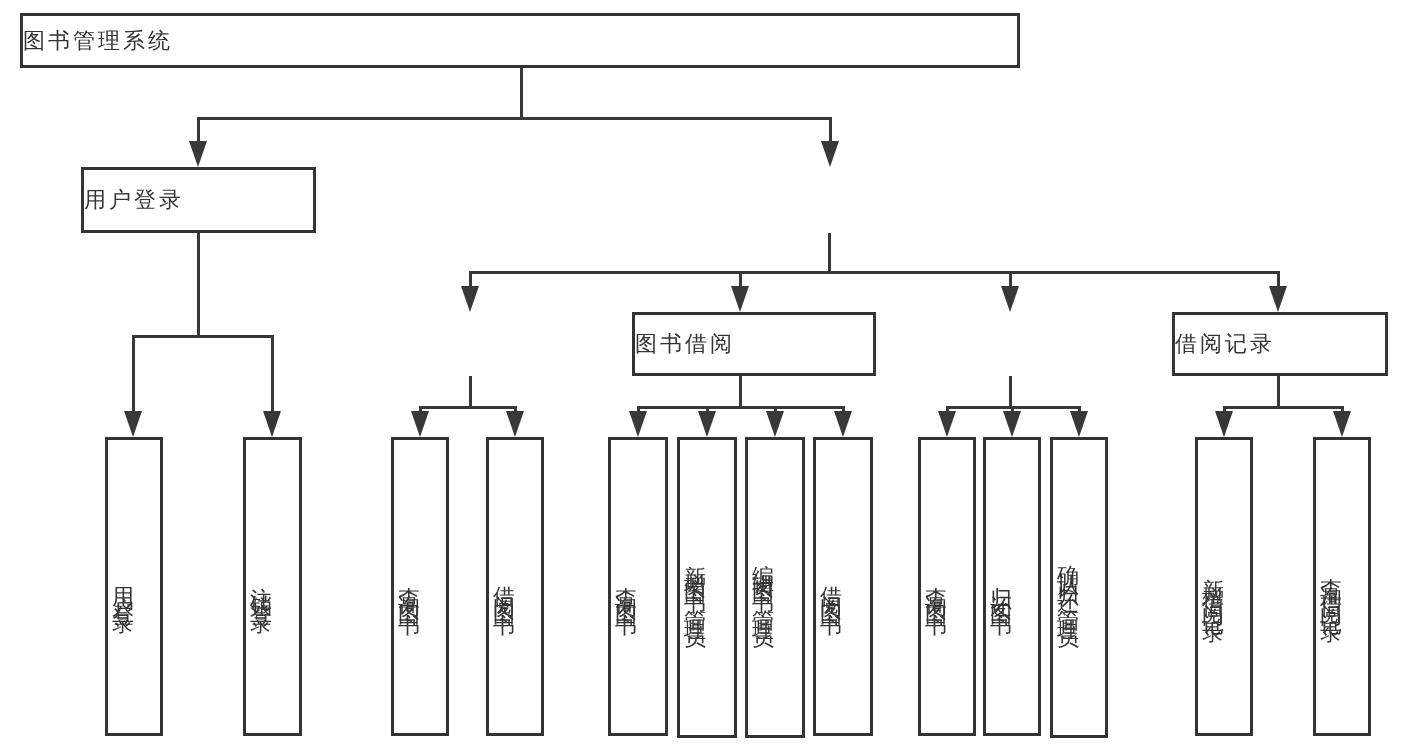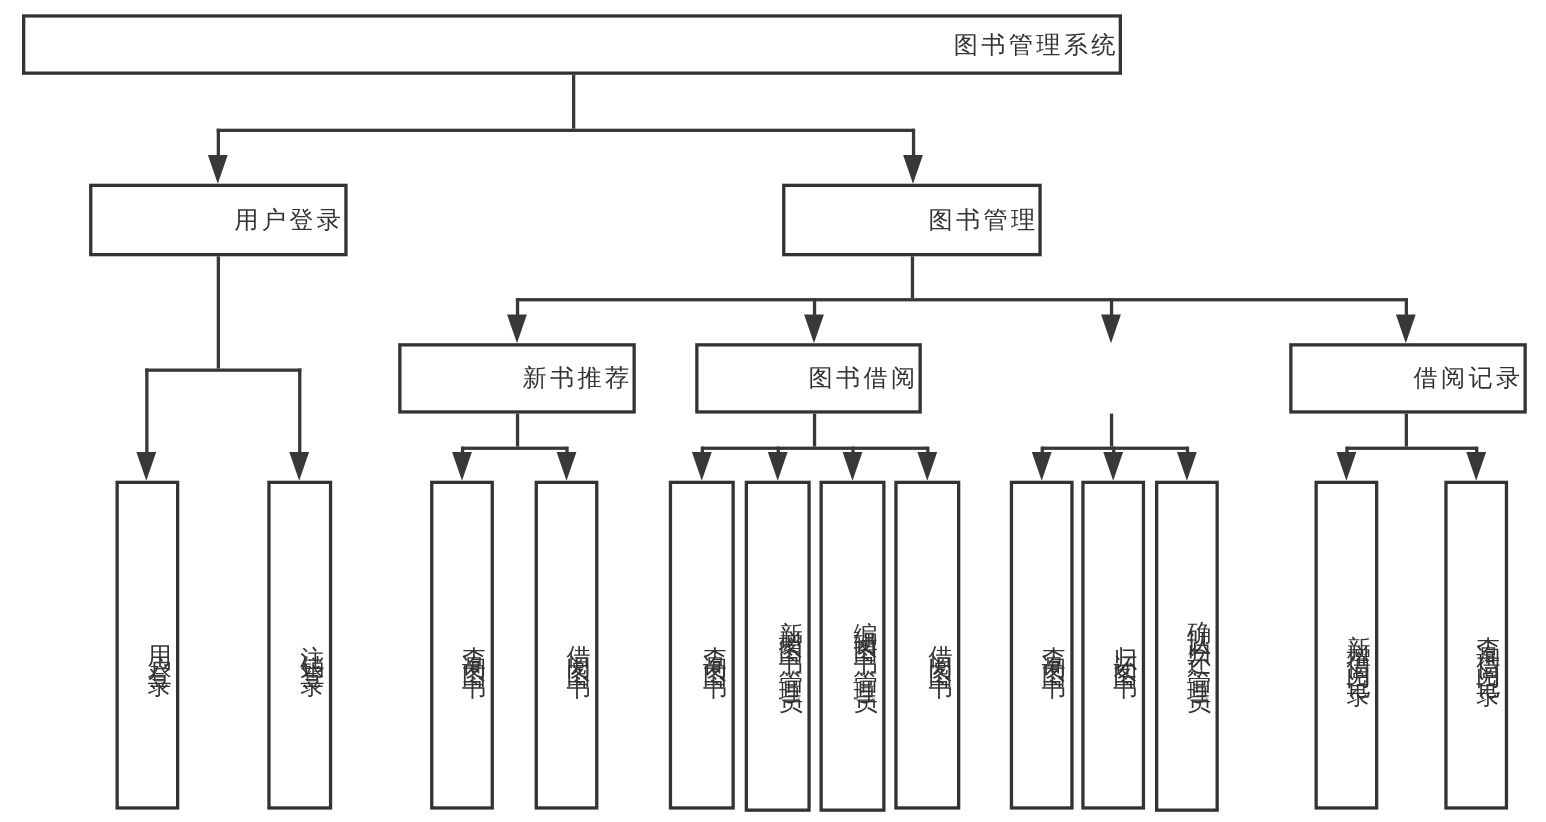--- a/index.html
+++ b/index.html
@@ -20,21 +20,21 @@
     height: 747px;
     background: var(--background);
     overflow: hidden;
   }
   .box {
     position: absolute;
     border: 3px solid var(--box_border);
     background: #ffffff;
     display: flex;
     align-items: center;
-    justify-content: flex-end;
+    justify-content: flex-start;
     color: var(--text);
     font-size: 22px;
     letter-spacing: 3px;
     text-align: center;
     white-space: nowrap;
   }
   .vbox span {
     writing-mode: vertical-rl;
     text-orientation: mixed;
     letter-spacing: 9px;
@@ -80,46 +80,40 @@
   <div class="vline" style="left:520px; top:68px; height:49px;"></div>
   <div class="hline" style="left:197px; top:117px; width:634px;"></div>
   <div class="vline" style="left:197px; top:117px; height:28px;"></div>
   <div class="arrowhead" style="left:189px; top:141px;"></div>
   <div class="vline" style="left:829px; top:117px; height:28px;"></div>
   <div class="arrowhead" style="left:821px; top:141px;"></div>
 
   <div class="box" style="left:81px; top:167px; width:235px; height:66px;">
     <span>用户登录</span>
   </div>
-  <div class="box" style="left:711px; top:167px; width:236px; height:66px;">
-    <span>图书管理</span>
-  </div>
 
   <div class="vline" style="left:197px; top:233px; height:102px;"></div>
   <div class="hline" style="left:132px; top:335px; width:142px;"></div>
   <div class="vline" style="left:132px; top:335px; height:80px;"></div>
   <div class="arrowhead" style="left:124px; top:411px;"></div>
   <div class="vline" style="left:271px; top:335px; height:80px;"></div>
   <div class="arrowhead" style="left:263px; top:411px;"></div>
 
   <div class="vline" style="left:828px; top:233px; height:38px;"></div>
   <div class="hline" style="left:469px; top:271px; width:811px;"></div>
   <div class="vline" style="left:469px; top:271px; height:18px;"></div>
   <div class="arrowhead" style="left:461px; top:286px;"></div>
   <div class="vline" style="left:739px; top:271px; height:18px;"></div>
   <div class="arrowhead" style="left:731px; top:286px;"></div>
   <div class="vline" style="left:1009px; top:271px; height:18px;"></div>
   <div class="arrowhead" style="left:1001px; top:286px;"></div>
   <div class="vline" style="left:1277px; top:271px; height:18px;"></div>
   <div class="arrowhead" style="left:1269px; top:286px;"></div>
 
-  <div class="box" style="left:362px; top:312px; width:216px; height:64px;">
-    <span>新书推荐</span>
-  </div>
-  <div class="box" style="left:632px; top:312px; width:206px; height:64px;">
+  <div class="box" style="left:632px; top:312px; width:244px; height:64px;">
     <span>图书借阅</span>
   </div>
   <div class="box" style="left:1172px; top:312px; width:216px; height:64px;">
     <span>借阅记录</span>
   </div>
 
   <div class="vline" style="left:469px; top:376px; height:30px;"></div>
   <div class="vline" style="left:739px; top:376px; height:30px;"></div>
   <div class="vline" style="left:1009px; top:376px; height:30px;"></div>
   <div class="vline" style="left:1277px; top:376px; height:30px;"></div>

